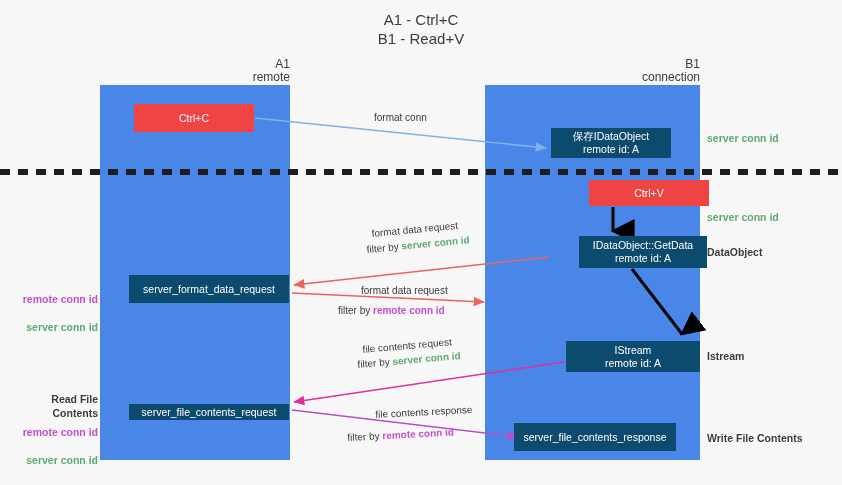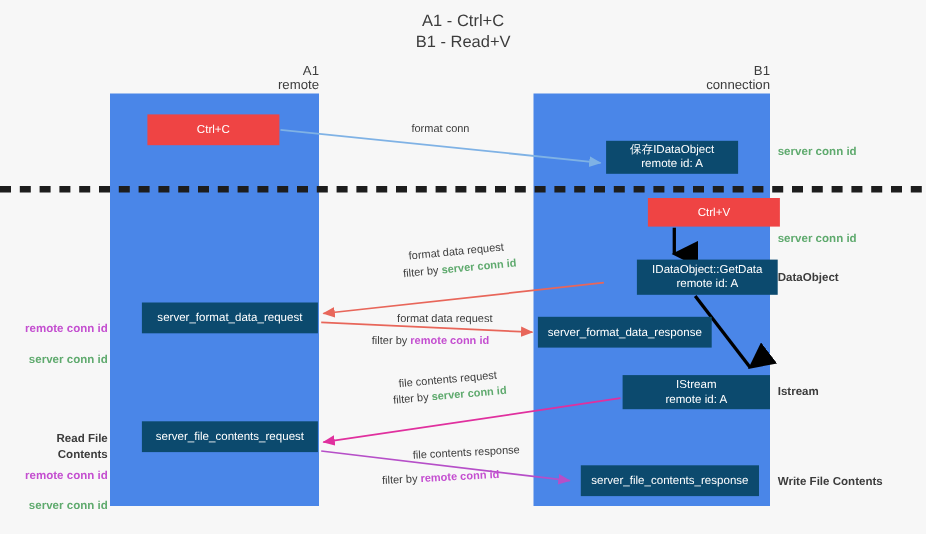--- a/index.html
+++ b/index.html
@@ -81,22 +81,22 @@
   .node.green  { background: #ef4444; }
   .node.orange { background: #0c4a6e; }
 
   #node-ctrl-c        { left: 134px; top: 104px; width: 120px; height: 28px; }
   #node-save-idata    { left: 551px; top: 128px; width: 120px; height: 30px; }
   #node-ctrl-v        { left: 553px; top: 180px; width: 120px; height: 26px; margin-left: 36px; }
   #node-getdata       { left: 551px; top: 236px; width: 128px; height: 32px; margin-left: 28px; }
   #node-fmt-req       { left: 129px; top: 275px; width: 160px; height: 28px; }
   #node-fmt-resp      { left: 489px; top: 288px; width: 158px; height: 28px; }
   #node-istream       { left: 566px; top: 341px; width: 134px; height: 31px; }
-  #node-file-req      { left: 129px; top: 383px; width: 160px; height: 28px; }
-  #node-file-resp     { left: 528px; top: 423px; width: 162px; height: 28px; }
+  #node-file-req      { left: 129px; top: 404px; width: 160px; height: 16px; }
+  #node-file-resp     { left: 514px; top: 423px; width: 162px; height: 28px; }
 
   
   .side-label {
     position: absolute;
     font-size: 10.5px;
     line-height: 14px;
     white-space: pre-line;
   }
   .green-txt  { color: #5faa6e; font-weight: bold; }
   .purple-txt { color: #c44fd0; font-weight: bold; }
@@ -194,21 +194,20 @@
     <line x1="292" y1="410" x2="518" y2="437" stroke="#b64fc8" stroke-width="1.6" marker-end="url(#ah-purple)"></line>
   </svg>
 
   <div class="node green" id="node-ctrl-c">Ctrl+C</div>
   <div class="node orange" id="node-save-idata">保存IDataObject
 remote id: A</div>
   <div class="node green" id="node-ctrl-v">Ctrl+V</div>
   <div class="node orange" id="node-getdata">IDataObject::GetData
 remote id: A</div>
   <div class="node orange" id="node-fmt-req">server_format_data_request</div>
-  <div class="node orange" id="node-fmt-resp">server_format_data_response</div>
   <div class="node orange" id="node-istream">IStream
 remote id: A</div>
   <div class="node orange" id="node-file-req">server_file_contents_request</div>
   <div class="node orange" id="node-file-resp">server_file_contents_response</div>
 
   <div class="side-label green-txt" id="label-server-conn-1">server conn id</div>
   <div class="side-label green-txt" id="label-server-conn-2">server conn id</div>
   <div class="side-label plain-txt" id="label-dataobject">DataObject</div>
   <div class="side-label plain-txt" id="label-istream">Istream</div>
   <div class="side-label plain-txt" id="label-write-file">Write File Contents</div>

